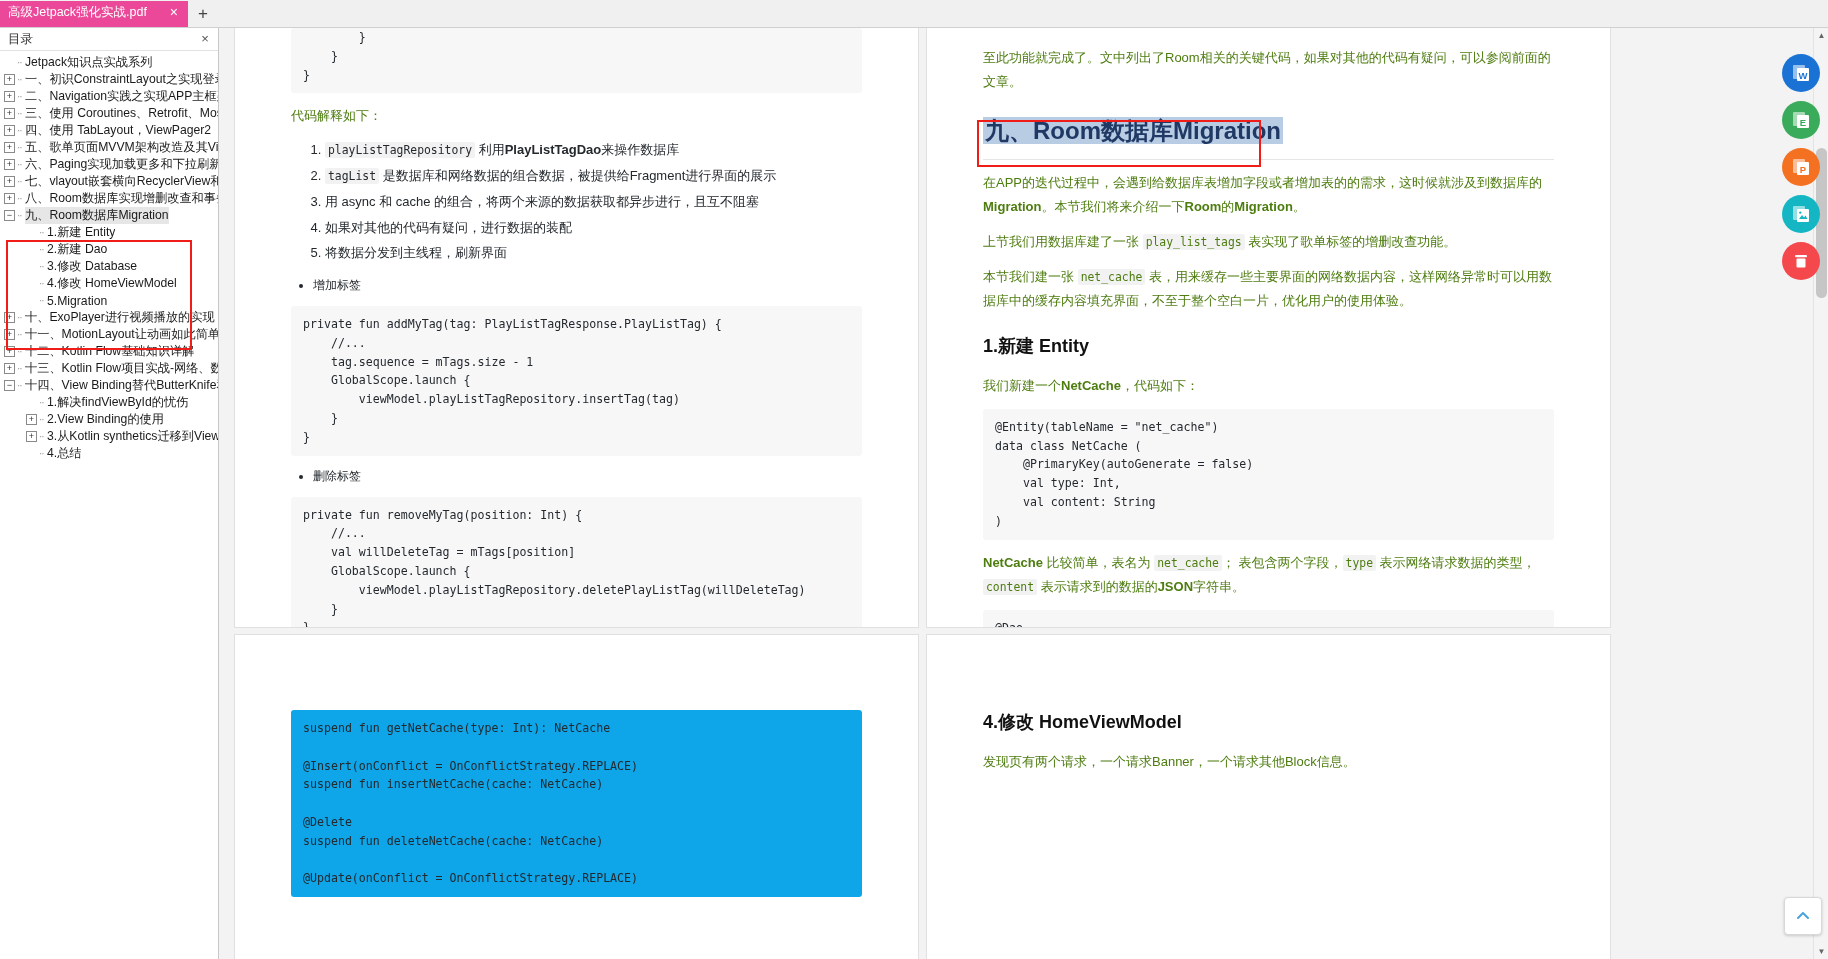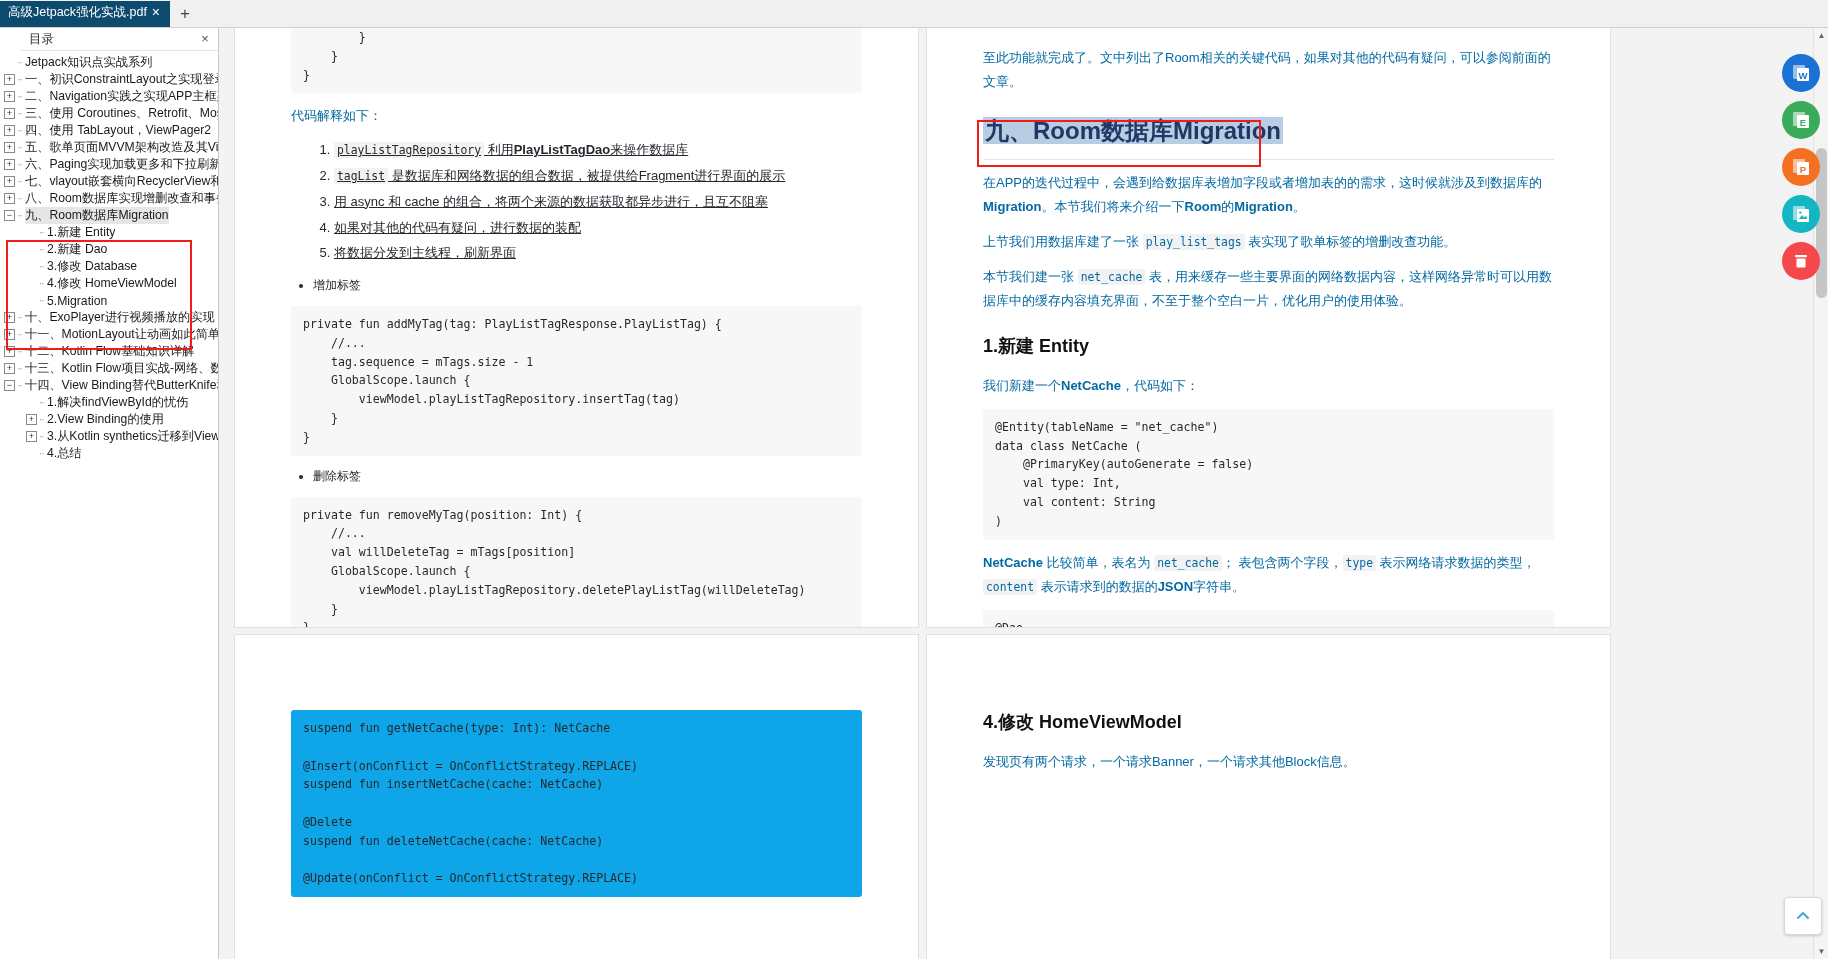--- a/index.html
+++ b/index.html
@@ -17,27 +17,27 @@
     background: #f0f0f0;
     display: flex;
     align-items: flex-end;
     border-bottom: 1px solid #d0d0d0;
     position: relative;
   }
   .tab {
     height: 26px;
     min-width: 150px;
     max-width: 230px;
-    background: #0c4a6e;
+    background: #ec4899;
     color: #ffffff;
     font-size: 12.5px;
     display: flex;
     align-items: center;
     padding: 0 6px 4px 8px;
-    gap: 1px;
+    gap: 19px;
     white-space: nowrap;
     overflow: hidden;
   }
   .tab-label {
     flex: 1 1 auto;
     overflow: hidden;
     text-overflow: ellipsis;
     white-space: nowrap;
   }
   .tab-close {
@@ -77,21 +77,20 @@
     height: 23px;
     flex: 0 0 23px;
     display: flex;
     align-items: center;
     justify-content: space-between;
     padding: 0 6px 0 8px;
     font-size: 12.5px;
     color: #333;
     background: #ffffff;
     border-bottom: 1px solid #e2e2e2;
-    margin-left: 21px;
   }
   #sidebar-close {
     font-size: 13px; color: #555; cursor: pointer;
     width: 14px; height: 14px; text-align: center; line-height: 13px;
   }
   #toc {
     flex: 1 1 auto;
     overflow: hidden;
     padding-top: 3px;
     position: relative;
@@ -198,24 +197,24 @@
     padding: 9px 12px;
     white-space: pre;
     overflow: hidden;
     margin: 9px 0;
   }
   .md-code.clip-top { margin-top: 0; padding-top: 0; }
   .md-p {
     margin: 11px 0;
     font-size: 13px;
     line-height: 1.85;
-    color: #0369a1;
+    color: #4d7c0f;
   }
   .md-ol { margin: 8px 0 8px 0; padding-left: 26px; }
-  .md-ol li { margin: 3px 17px; font-size: 13px; line-height: 1.75; text-decoration: underline; }
+  .md-ol li { margin: 3px 8px; font-size: 13px; line-height: 1.75; }
   .md-ul { margin: 10px 0; padding-left: 22px; list-style: disc; }
   .md-ul li { font-size: 12px; }
   code.inline {
     background: #f2f2f3;
     font-family: "DejaVu Sans Mono", "Liberation Mono", monospace;
     font-size: 11.4px;
     padding: 1px 3px;
     border-radius: 2px;
   }
   b, strong { font-weight: bold; }

